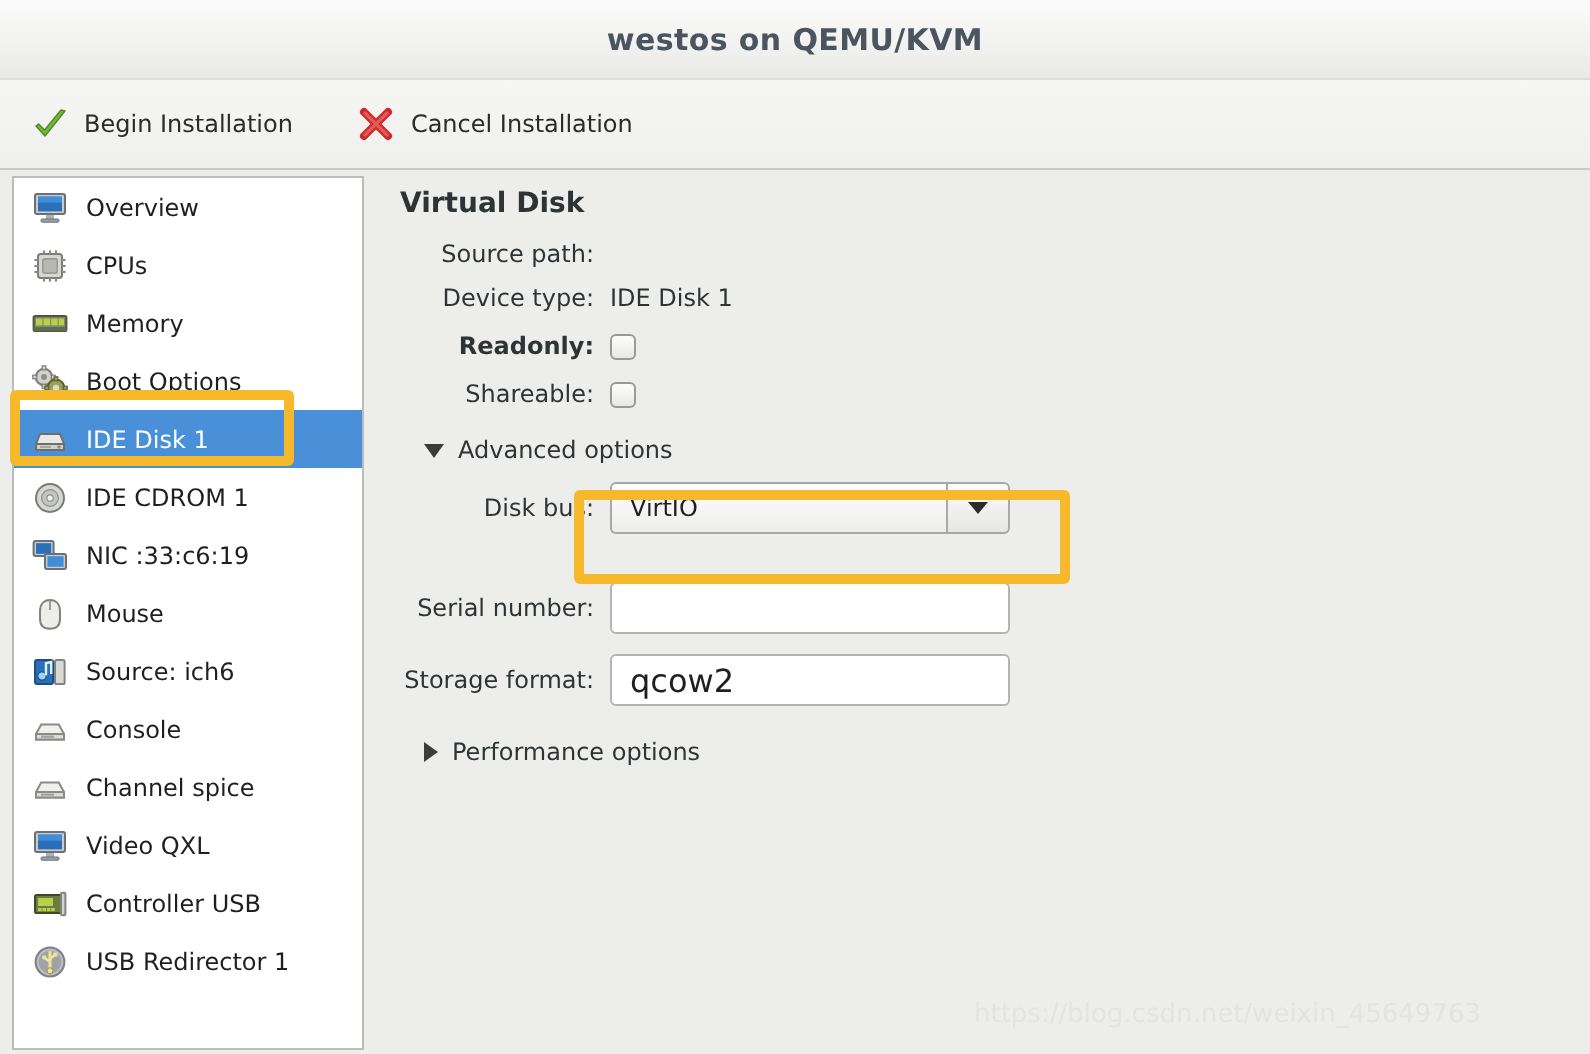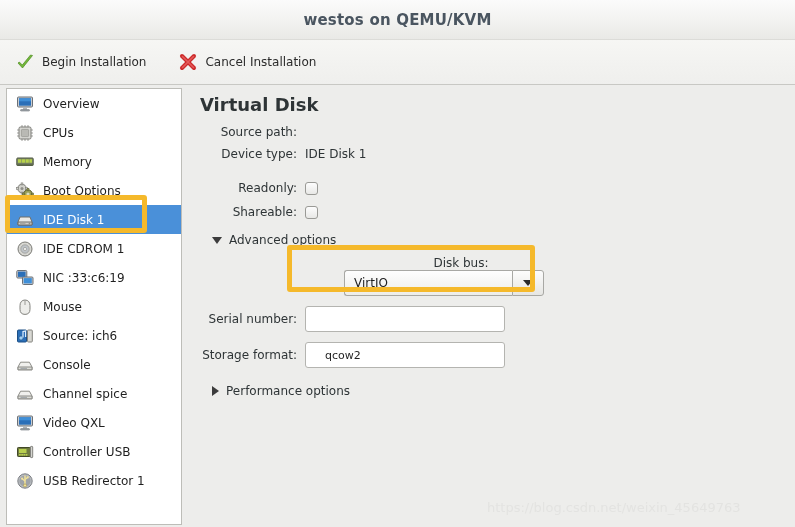--- a/index.html
+++ b/index.html
@@ -52,21 +52,21 @@
   .srow .slbl{font-size:12px;color:#1f1f1f;white-space:nowrap;}
   .srow.sel{background:#4a90d9;}
   .srow.sel .slbl{color:#ffffff;}
   .sico{width:18px;height:18px;flex:0 0 18px;display:block;}
   
   .main{
     flex:1;height:441px;box-sizing:border-box;
     padding:8px 0 0 14px;position:relative;
     background:#ededeb;
   }
-  .section-title{font-size:18px;font-weight:bold;color:#2e3436;margin:0 0 10px 0;}
+  .section-title{font-size:14px;font-weight:bold;color:#2e3436;margin:0 0 10px 0;}
   .frow{display:flex;align-items:center;margin-bottom:8px;}
   .flabel{
     width:97px;text-align:right;padding-right:8px;
     font-size:12px;color:#2e3436;white-space:nowrap;
   }
   .fvalue{font-size:12px;color:#2e3436;white-space:nowrap;}
   .cbox{
     width:13px;height:13px;border:1px solid #9a9a96;border-radius:3px;
     background:linear-gradient(to bottom,#fdfdfd,#e8e8e6);
     box-sizing:border-box;display:block;
@@ -95,22 +95,22 @@
     display:flex;align-items:center;justify-content:center;
   }
   .combo .carrow i{
     display:block;width:0;height:0;
     border-left:5px solid transparent;border-right:5px solid transparent;
     border-top:6px solid #2b2b2b;
   }
   .tinput{
     width:200px;height:26px;box-sizing:border-box;
     border:1px solid #b4b4b0;border-radius:3px;background:#ffffff;
-    display:flex;align-items:center;padding-left:19px;
-    font-size:11px;color:#1f1f1f;
+    display:flex;align-items:center;padding-left:9px;
+    font-size:16px;color:#1f1f1f;
   }
   
   .annot{
     position:absolute;border:5px solid #f5b92b;border-radius:3px;
     box-sizing:border-box;pointer-events:none;
   }
   #annot-sidebar{left:5px;top:195px;width:142px;height:38px;}
   #annot-combo{left:287px;top:245px;width:248px;height:47px;}
   
   .watermark{
@@ -326,36 +326,36 @@
     <div class="frow">
       <div class="flabel">Source path:</div>
     </div>
 
     <div class="frow">
       <div class="flabel">Device type:</div>
       <div class="fvalue">IDE Disk 1</div>
     </div>
 
 
-    <div class="frow" style="margin-top:20px;">
+    <div class="frow" style="margin-top:10px;font-weight:bold;">
       <div class="flabel">Readonly:</div>
       <span class="cbox"></span>
     </div>
 
     <div class="frow" style="margin-top:10px;">
       <div class="flabel">Shareable:</div>
       <span class="cbox"></span>
     </div>
 
     <div class="disclosure">
       <span class="tri open"></span>
       <span class="dlbl">Advanced options</span>
     </div>
 
-    <div class="frow" style="margin-bottom:10px;flex-direction:column;">
+    <div class="frow" style="margin-bottom:24px;">
       <div class="flabel">Disk bus:</div>
       <div class="combo">
         <div class="cfield">VirtIO</div>
         <div class="carrow">
             <i></i>
           </div>
       </div>
     </div>
 
     <div class="frow" style="margin-bottom:10px;">

